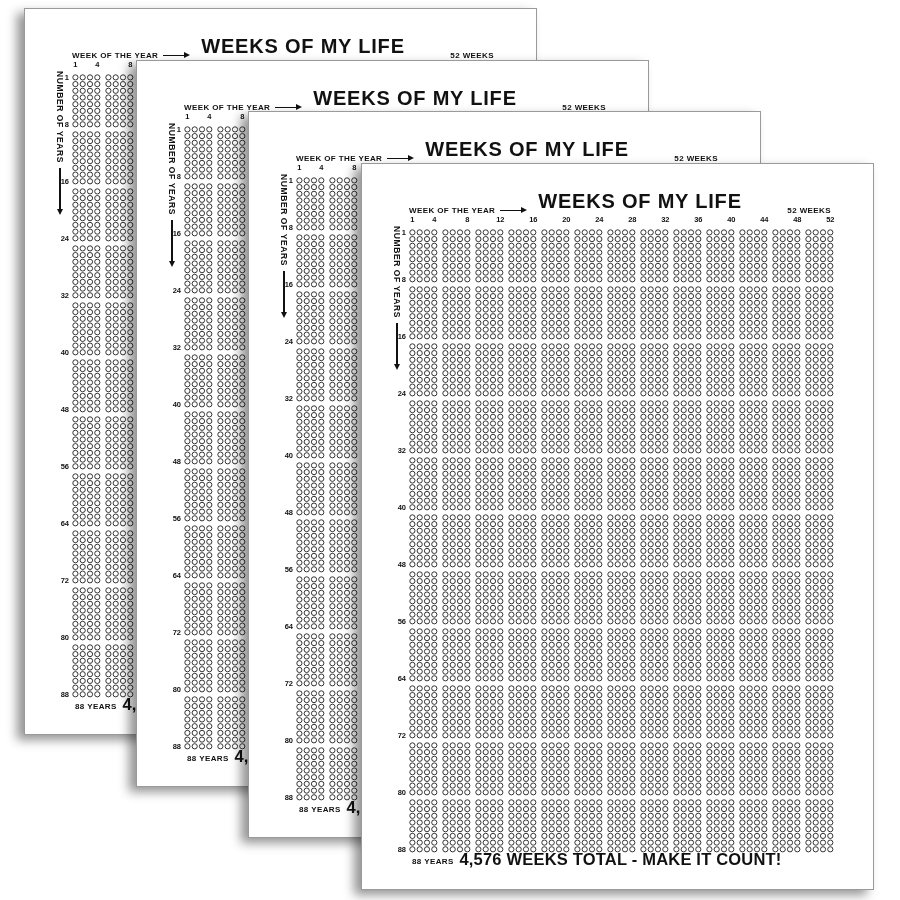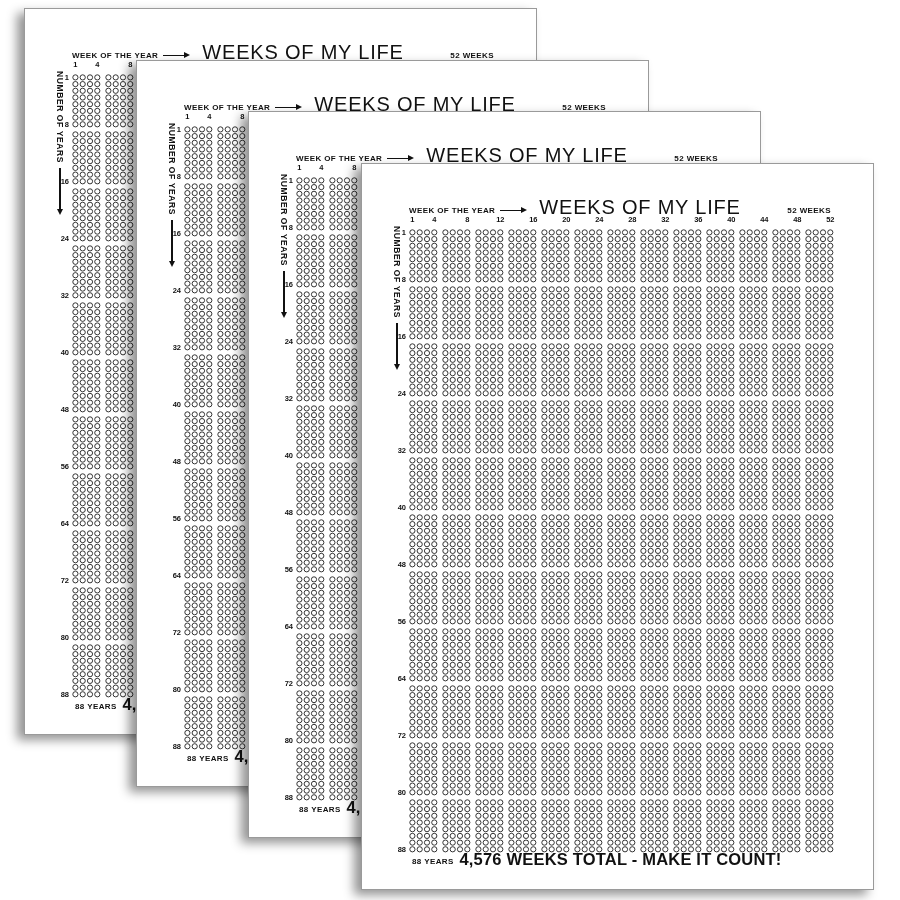--- a/index.html
+++ b/index.html
@@ -29,24 +29,24 @@
   }
   .s1 { left: 24px;  top: 8px;   }
   .s2 { left: 136px; top: 60px;  }
   .s3 { left: 248px; top: 111px; }
   .s4 { left: 361px; top: 163px; }
 
   .title {
     position: absolute;
     left: 0; right: 0;
     top: 19px;
-    margin: 13px;
+    margin: 7px;
     text-align: center;
     font-size: 20px;
-    font-weight: normal;
+    font-weight: bold;
     letter-spacing: 0.8px;
     white-space: nowrap;
     padding-left: 45px;
   }
   .topline {
     position: absolute;
     left: 47px;
     right: 42px;
     top: 42px;
     display: flex;

